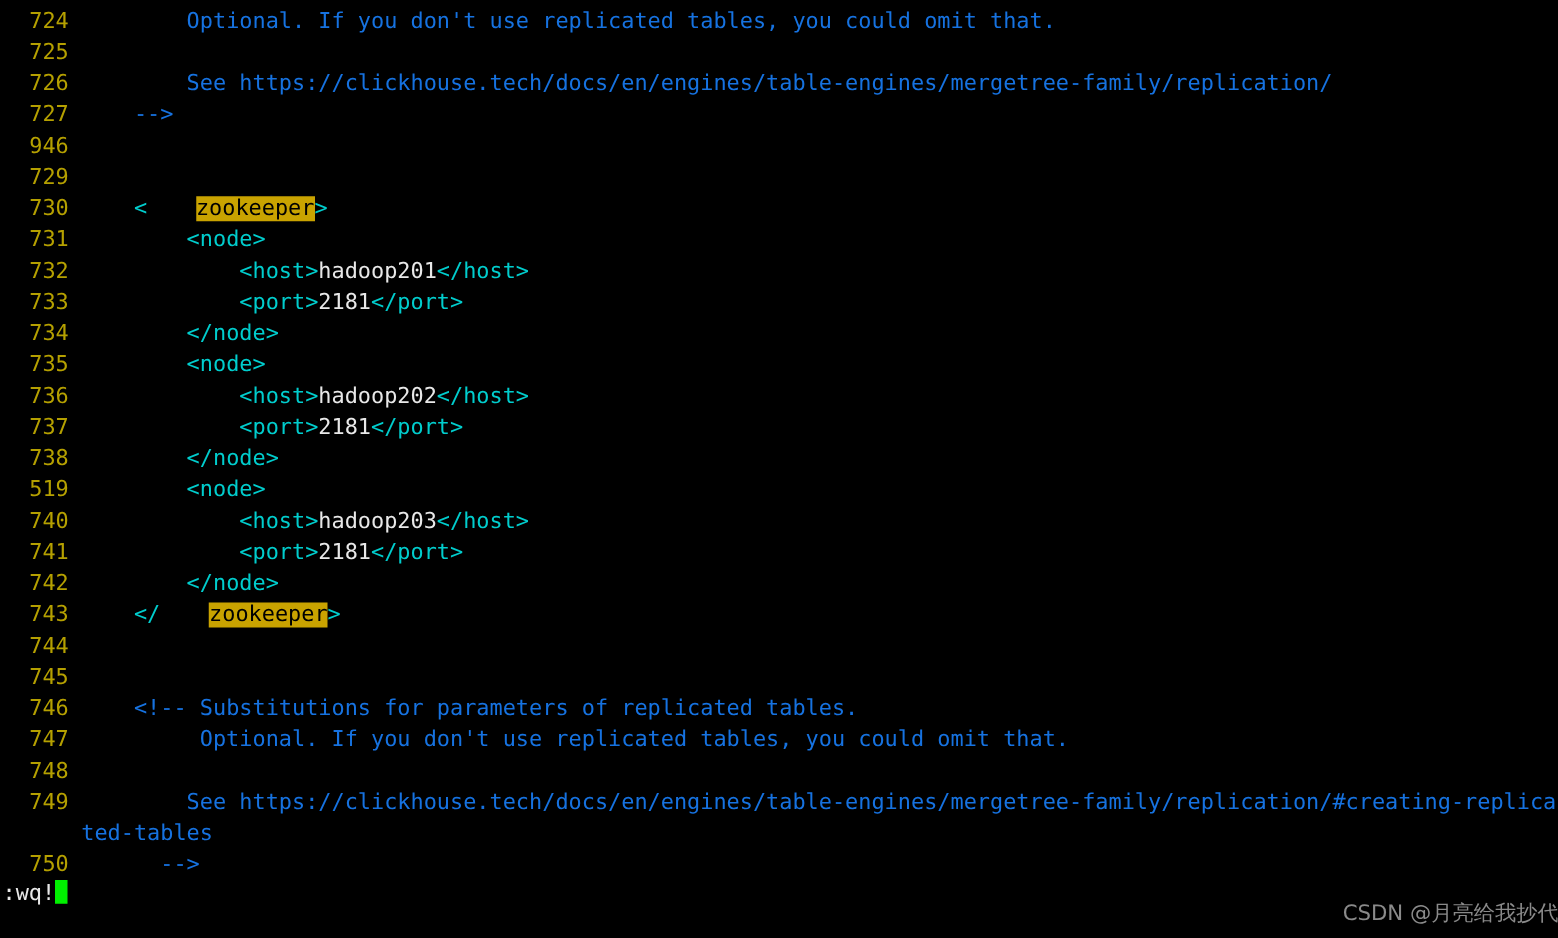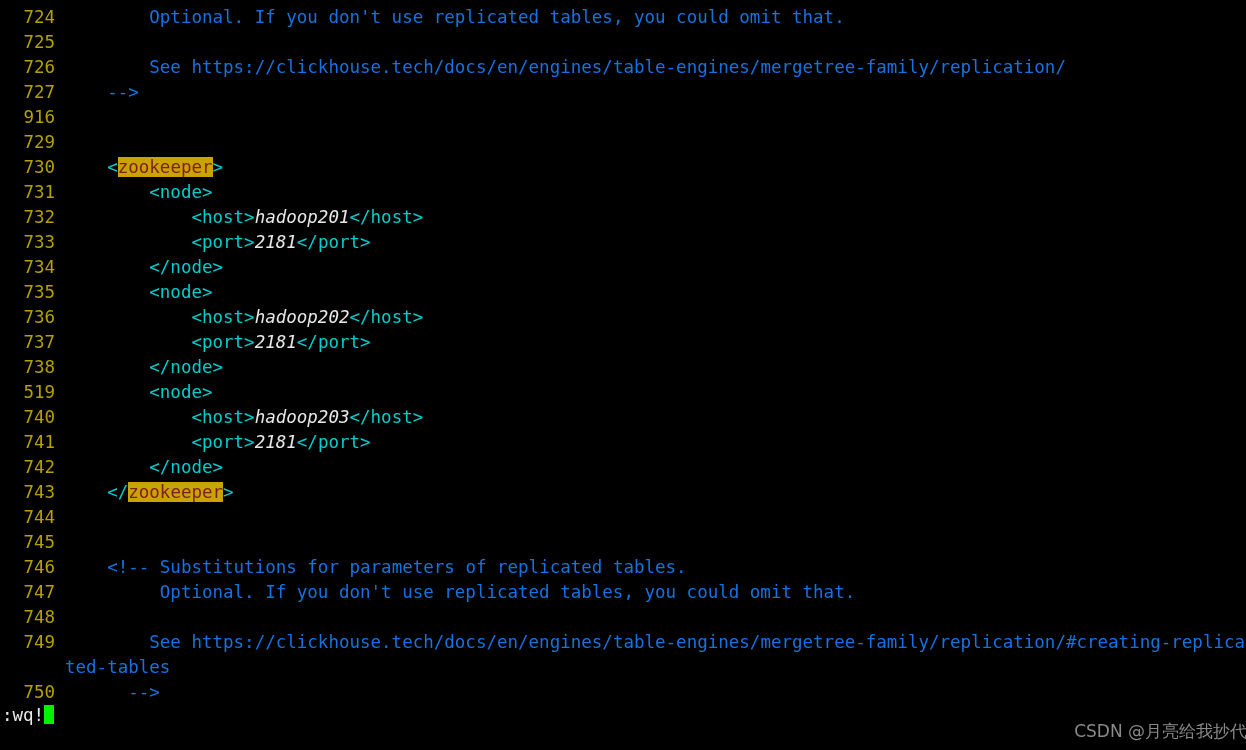--- a/index.html
+++ b/index.html
@@ -67,22 +67,22 @@
   }
   
   .row.wrapped .ltext {
     left: 65px;
     text-indent: 0;
   }
 
   
   .c-comment { color: #1672e0; text-align: right; }
   .c-tag     { color: #00cdcd; }
-  .c-text    { color: #e8e8e8; font-style: italic; }
-  .c-hl      { background: #c9a300; color: #7f1d1d; }
+  .c-text    { color: #e8e8e8; }
+  .c-hl      { background: #c9a300; color: #000000; margin-left: 39px; }
 
   
   #cmdline {
     position: absolute;
     left: 0;
     bottom: 22px;
     width: 1044px;
     height: 26px;
     font-size: 17.5px;
     line-height: 26px;
@@ -115,21 +115,21 @@
 </head>
 <body>
 
 <div id="terminal">
 
   <div id="buffer">
       <div class="row"><span class="lnum">724</span><span class="ltext"><span class="c-comment">        Optional. If you don't use replicated tables, you could omit that.</span></span></div>
       <div class="row"><span class="lnum">725</span><span class="ltext"></span></div>
       <div class="row"><span class="lnum">726</span><span class="ltext"><span class="c-comment">        See https://clickhouse.tech/docs/en/engines/table-engines/mergetree-family/replication/</span></span></div>
       <div class="row"><span class="lnum">727</span><span class="ltext"><span class="c-comment">    --&gt;</span></span></div>
-      <div class="row"><span class="lnum">916</span><span class="ltext"></span></div>
+      <div class="row"><span class="lnum">946</span><span class="ltext"></span></div>
       <div class="row"><span class="lnum">729</span><span class="ltext"></span></div>
       <div class="row"><span class="lnum">730</span><span class="ltext"><span class="c-tag">    &lt;</span><span class="c-hl">zookeeper</span><span class="c-tag">&gt;</span></span></div>
       <div class="row"><span class="lnum">731</span><span class="ltext"><span class="c-tag">        &lt;node&gt;</span></span></div>
       <div class="row"><span class="lnum">732</span><span class="ltext"><span class="c-tag">            &lt;host&gt;</span><span class="c-text">hadoop201</span><span class="c-tag">&lt;/host&gt;</span></span></div>
       <div class="row"><span class="lnum">733</span><span class="ltext"><span class="c-tag">            &lt;port&gt;</span><span class="c-text">2181</span><span class="c-tag">&lt;/port&gt;</span></span></div>
       <div class="row"><span class="lnum">734</span><span class="ltext"><span class="c-tag">        &lt;/node&gt;</span></span></div>
       <div class="row"><span class="lnum">735</span><span class="ltext"><span class="c-tag">        &lt;node&gt;</span></span></div>
       <div class="row"><span class="lnum">736</span><span class="ltext"><span class="c-tag">            &lt;host&gt;</span><span class="c-text">hadoop202</span><span class="c-tag">&lt;/host&gt;</span></span></div>
       <div class="row"><span class="lnum">737</span><span class="ltext"><span class="c-tag">            &lt;port&gt;</span><span class="c-text">2181</span><span class="c-tag">&lt;/port&gt;</span></span></div>
       <div class="row"><span class="lnum">738</span><span class="ltext"><span class="c-tag">        &lt;/node&gt;</span></span></div>

